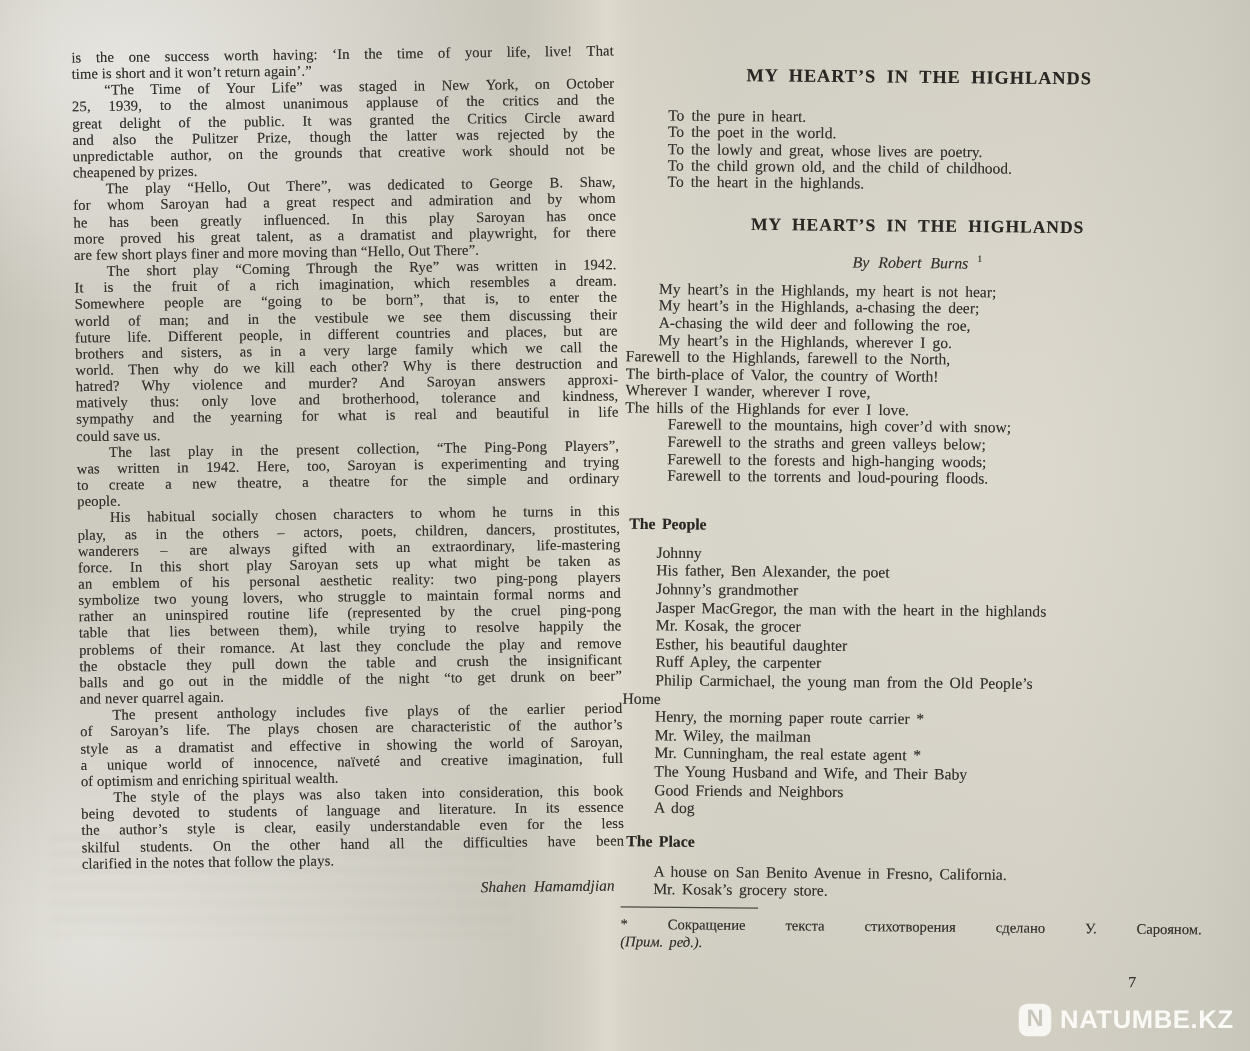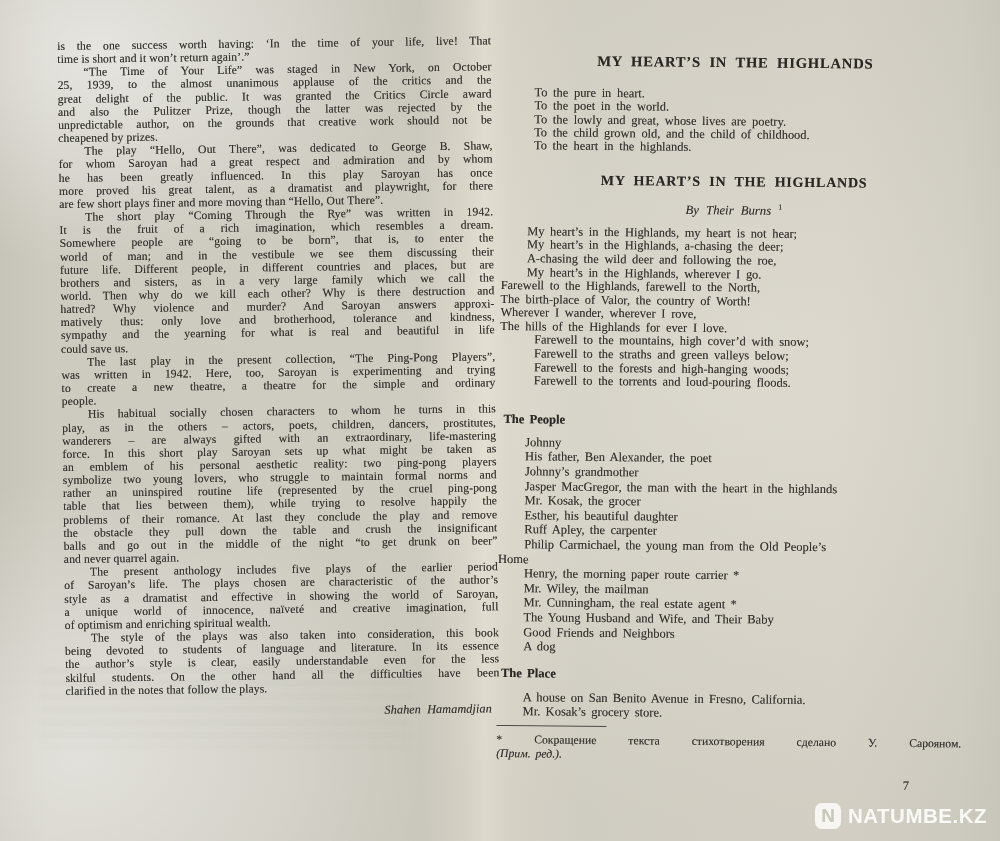--- a/index.html
+++ b/index.html
@@ -130,21 +130,21 @@
   <div class="page-right">
     <div class="rtitle">MY HEART’S IN THE HIGHLANDS</div>
     <div class="dedication" id="rp-dedication">
         <div class="pline" style="padding-left: 32px;">To the pure in heart.</div>
         <div class="pline" style="padding-left: 32px;">To the poet in the world.</div>
         <div class="pline" style="padding-left: 32px;">To the lowly and great, whose lives are poetry.</div>
         <div class="pline" style="padding-left: 32px;">To the child grown old, and the child of childhood.</div>
         <div class="pline" style="padding-left: 32px;">To the heart in the highlands.</div>
       </div>
     <div class="rtitle sub">MY HEART’S IN THE HIGHLANDS</div>
-    <div class="byline"><span>By Their Burns</span> <sup>1</sup></div>
+    <div class="byline"><span>By Robert Burns</span> <sup>1</sup></div>
     <div class="poem" id="rp-poem">
         <div class="pline" style="padding-left: 26px;">My heart’s in the Highlands, my heart is not hear;</div>
         <div class="pline" style="padding-left: 26px;">My heart’s in the Highlands, a-chasing the deer;</div>
         <div class="pline" style="padding-left: 26px;">A-chasing the wild deer and following the roe,</div>
         <div class="pline" style="padding-left: 26px;">My heart’s in the Highlands, wherever I go.</div>
         <div class="pline">Farewell to the Highlands, farewell to the North,</div>
         <div class="pline">The birth-place of Valor, the country of Worth!</div>
         <div class="pline">Wherever I wander, wherever I rove,</div>
         <div class="pline">The hills of the Highlands for ever I love.</div>
         <div class="pline" style="padding-left: 34px;">Farewell to the mountains, high cover’d with snow;</div>

